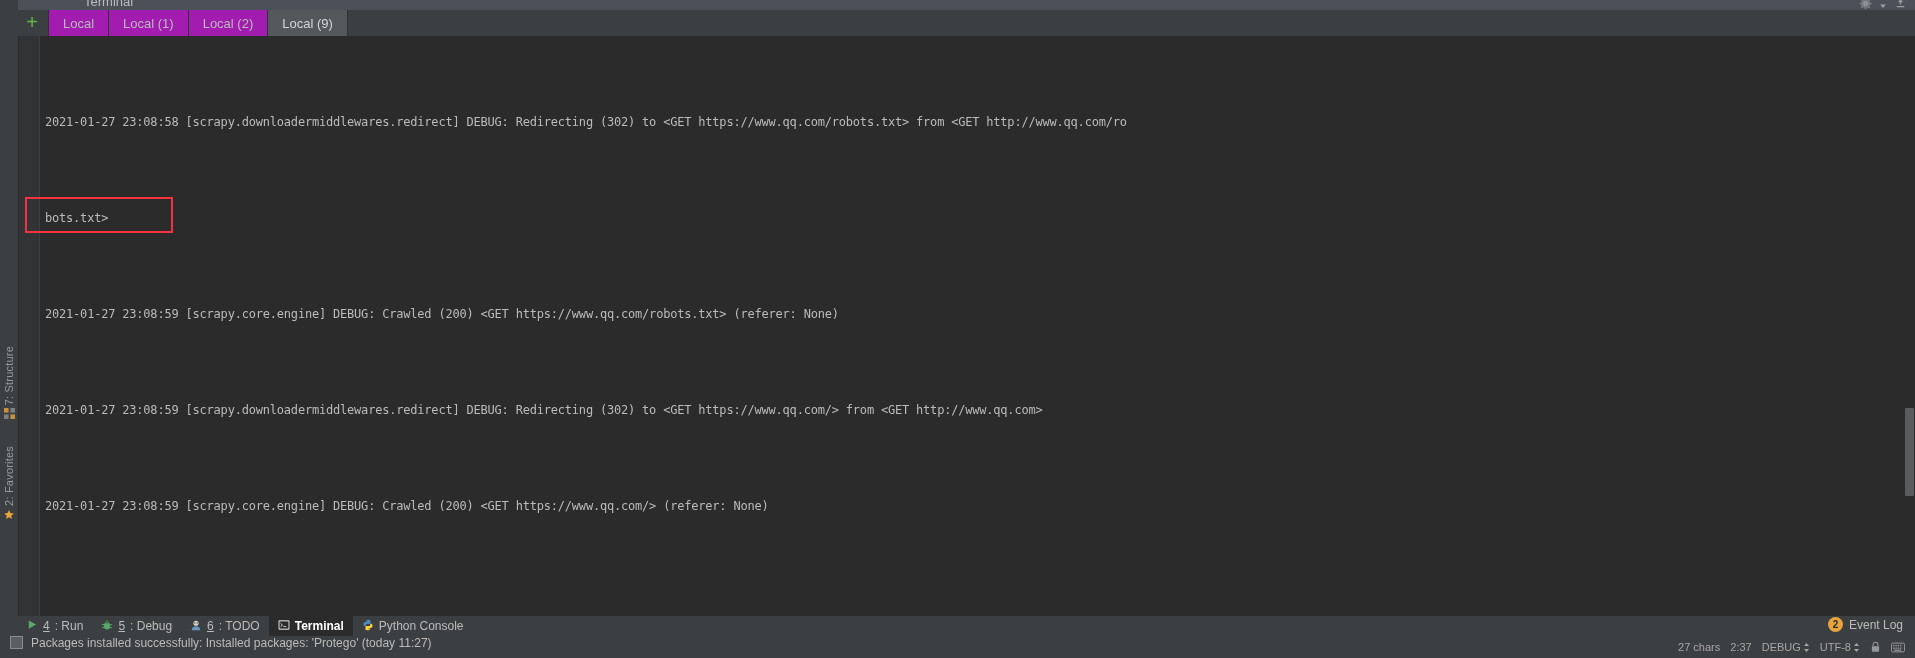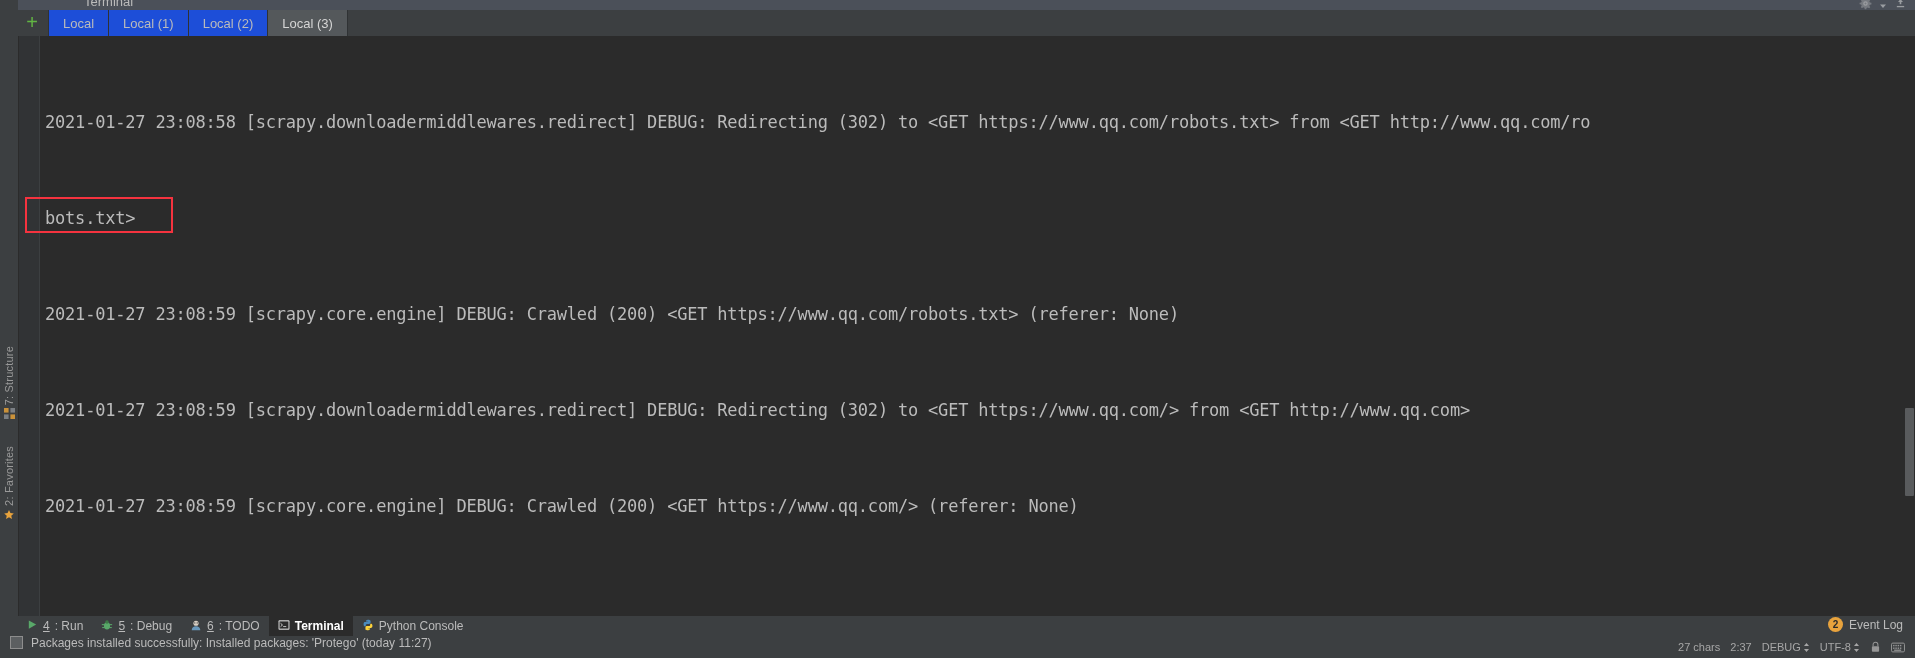--- a/index.html
+++ b/index.html
@@ -78,21 +78,21 @@
     height: 26px;
     display: flex;
     align-items: stretch;
   }
   .tab {
     display: flex;
     align-items: center;
     padding: 0 14px;
     font-size: 13px;
     color: #bbbbbb;
-    background: #1d4ed8;
+    background: #a21caf;
     border-right: 1px solid #2f3234;
     white-space: nowrap;
   }
   .tab:first-child { border-left: 1px solid #2f3234; }
   .tab.active {
     background: #54585b;
     color: #d5d5d5;
   }
 
   
@@ -152,21 +152,21 @@
     width: 20px; height: 580px;
     background: #313335;
     border-right: 1px solid #3c3f41;
   }
   .term-content {
     position: absolute;
     left: 26px; top: 0;
     right: 12px;
     height: 408px;
     font-family: "DejaVu Sans Mono", "Liberation Mono", monospace;
-    font-size: 17px;
+    font-size: 12px;
     line-height: 32px;
     color: #a9b7c6;
     letter-spacing: -0.2px;
     white-space: pre;
   }
   .term-line {
     height: 32px;
     color: #bbbbbb;
     white-space: pre;
   }
@@ -325,21 +325,21 @@
       </span>
     </div>
   </div>
 
   <div class="tabstrip">
     <div class="tab-plus">+</div>
     <div class="tabs">
       <div class="tab">Local</div>
       <div class="tab">Local (1)</div>
       <div class="tab">Local (2)</div>
-      <div class="tab active">Local (3)</div>
+      <div class="tab active">Local (9)</div>
     </div>
   </div>
 
   <div class="close-run-icon">✕</div>
 
   <div class="left-strip">
     <div class="vtool" id="vtool-structure">
       <span class="vicon">
         <svg width="11" height="11" viewBox="0 0 12 12">
           <rect x="0" y="0" width="5" height="5" fill="#c9913a"></rect>

